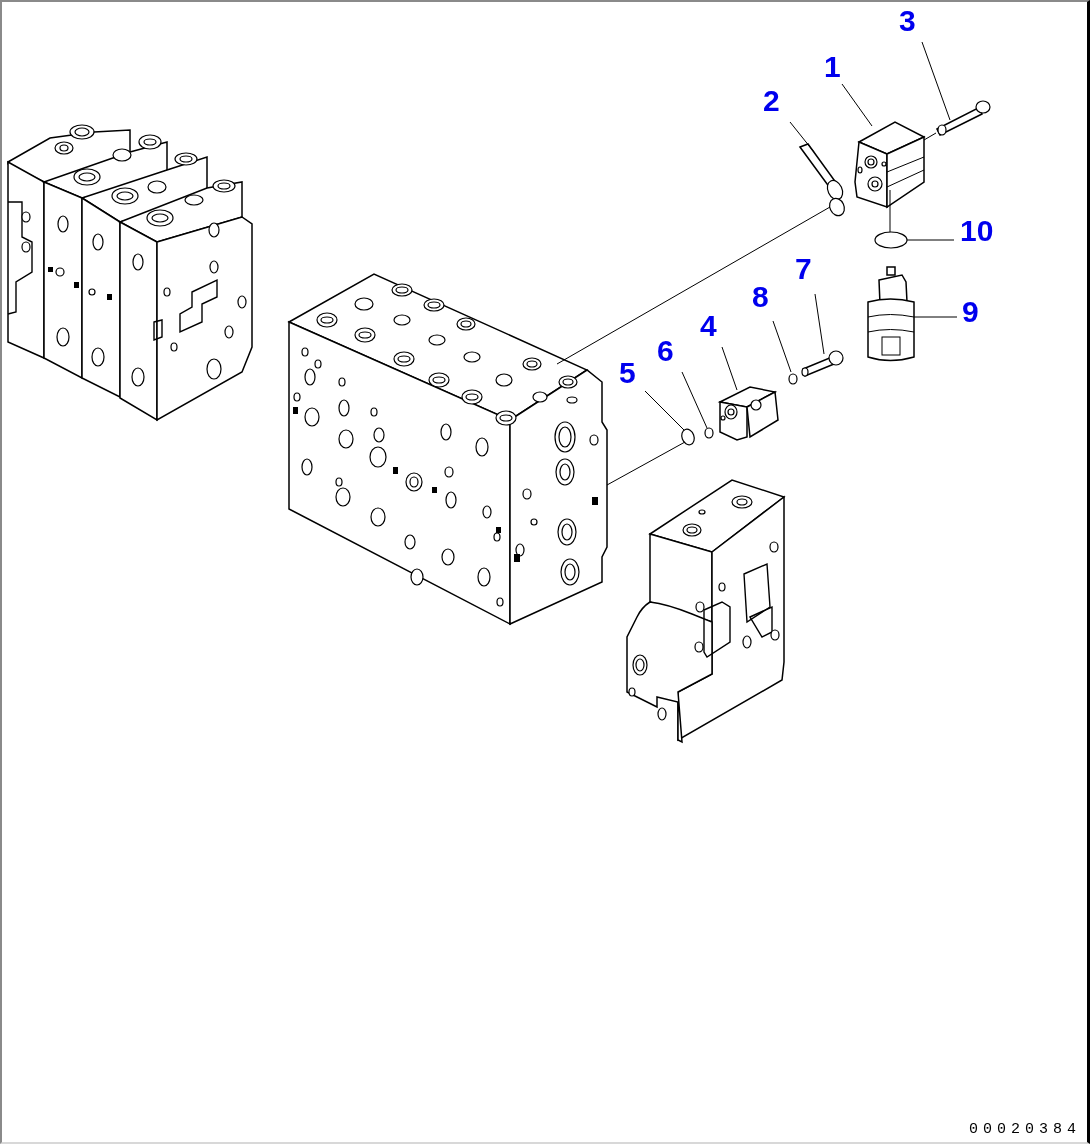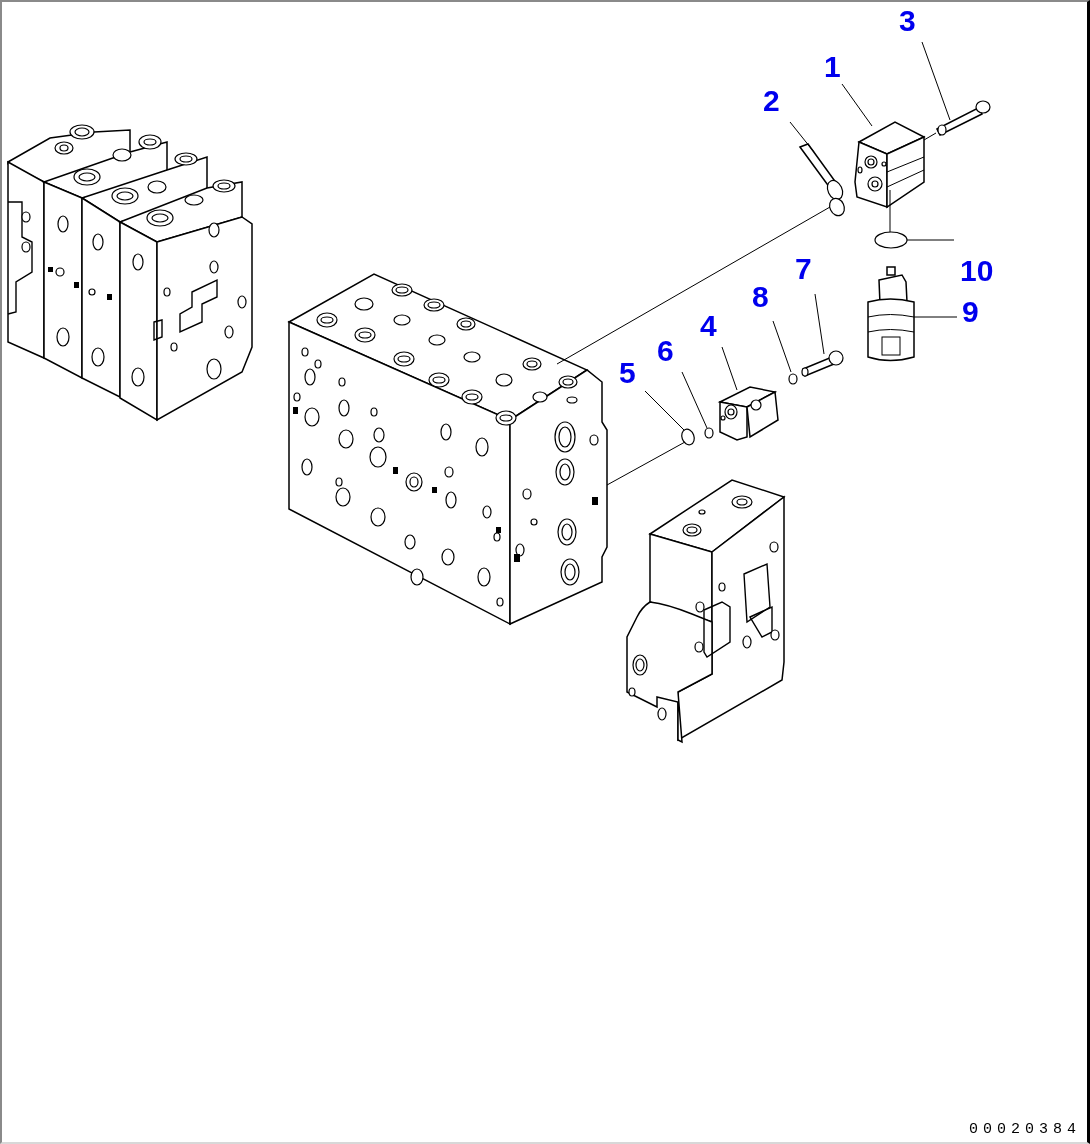--- a/index.html
+++ b/index.html
@@ -300,16 +300,16 @@
 
   <div class="callout" style="left:822px; top:50px;">1</div>
   <div class="callout" style="left:761px; top:84px;">2</div>
   <div class="callout" style="left:897px; top:4px;">3</div>
   <div class="callout" style="left:698px; top:309px;">4</div>
   <div class="callout" style="left:617px; top:356px;">5</div>
   <div class="callout" style="left:655px; top:334px;">6</div>
   <div class="callout" style="left:793px; top:252px;">7</div>
   <div class="callout" style="left:750px; top:280px;">8</div>
   <div class="callout" style="left:960px; top:295px;">9</div>
-  <div class="callout" style="left:958px; top:214px;margin-top:40px;">10</div>
+  <div class="callout" style="left:958px; top:214px;">10</div>
 
   <div class="drawing-number">00020384</div>
 </div>
 
 </body></html>

